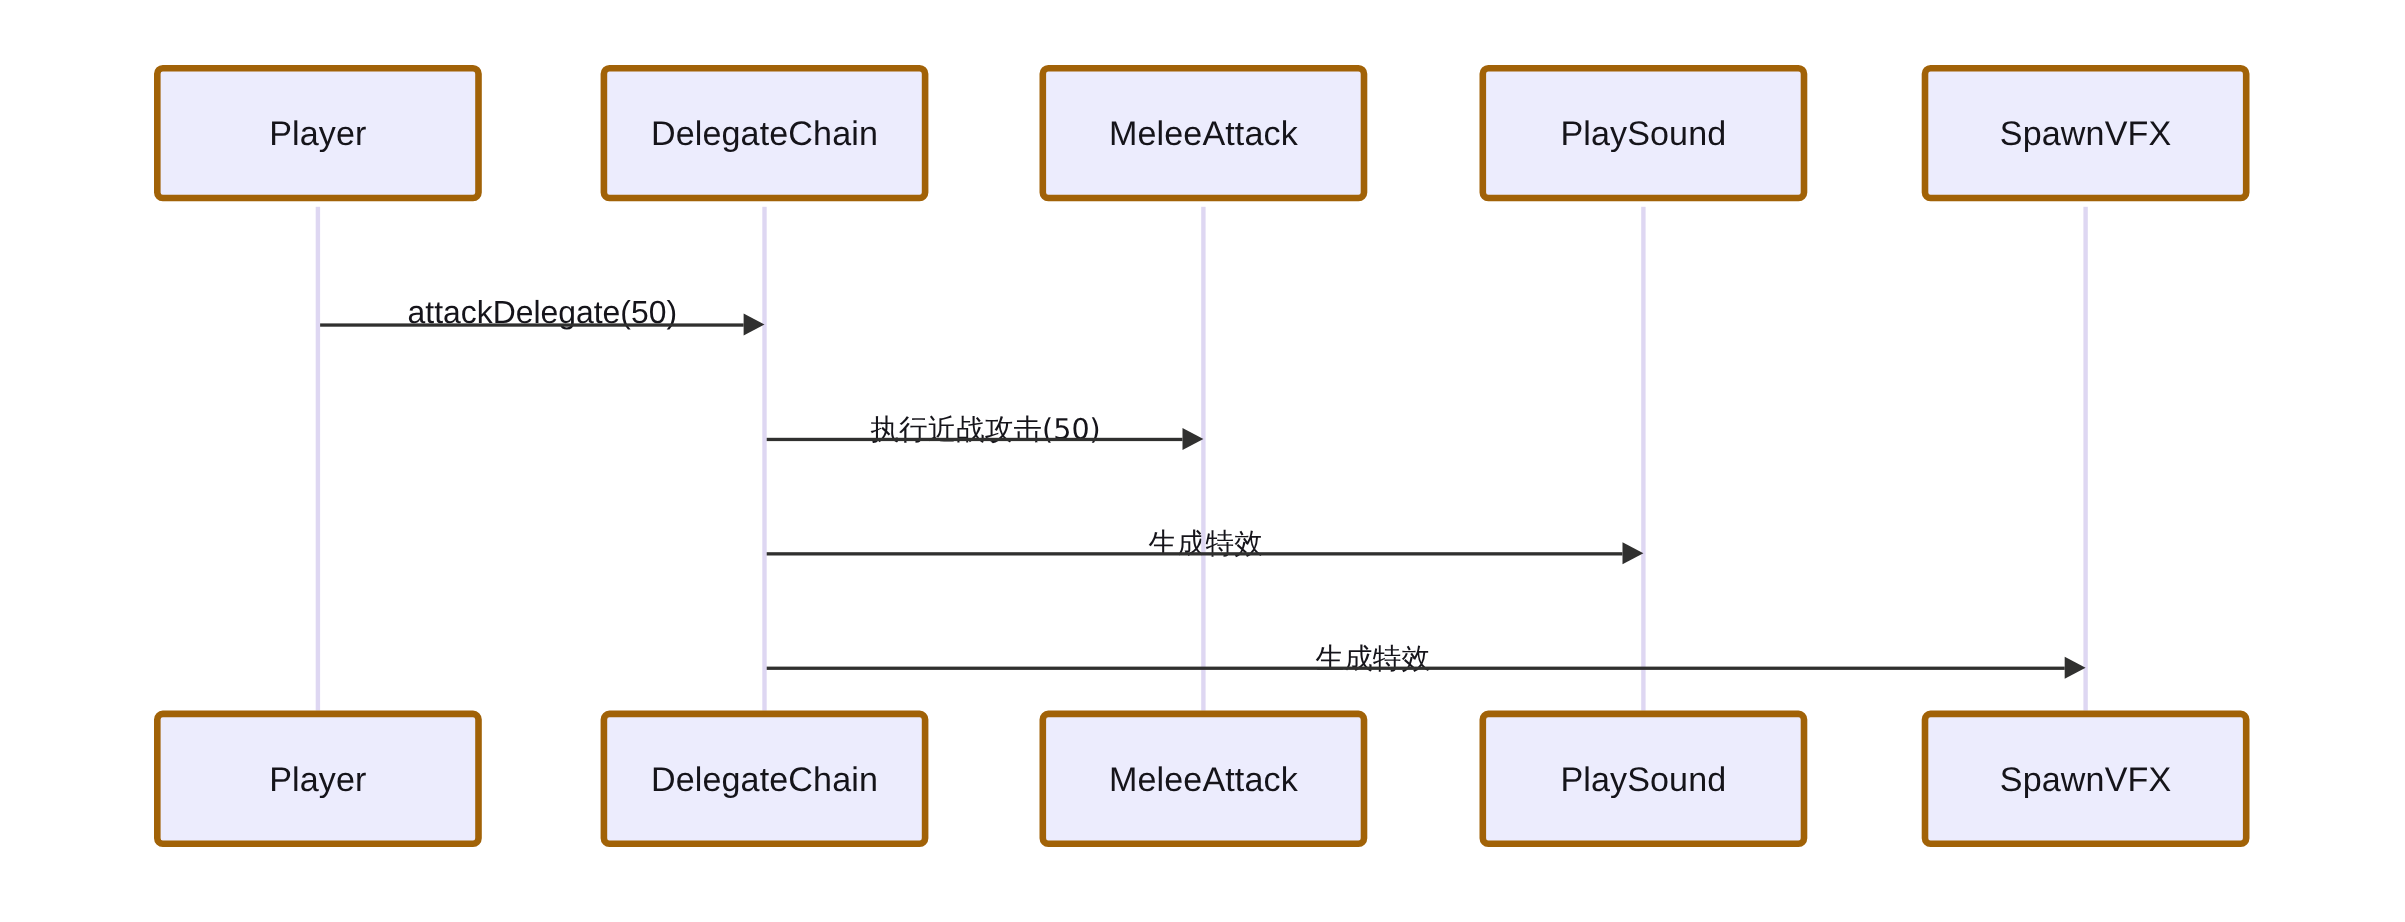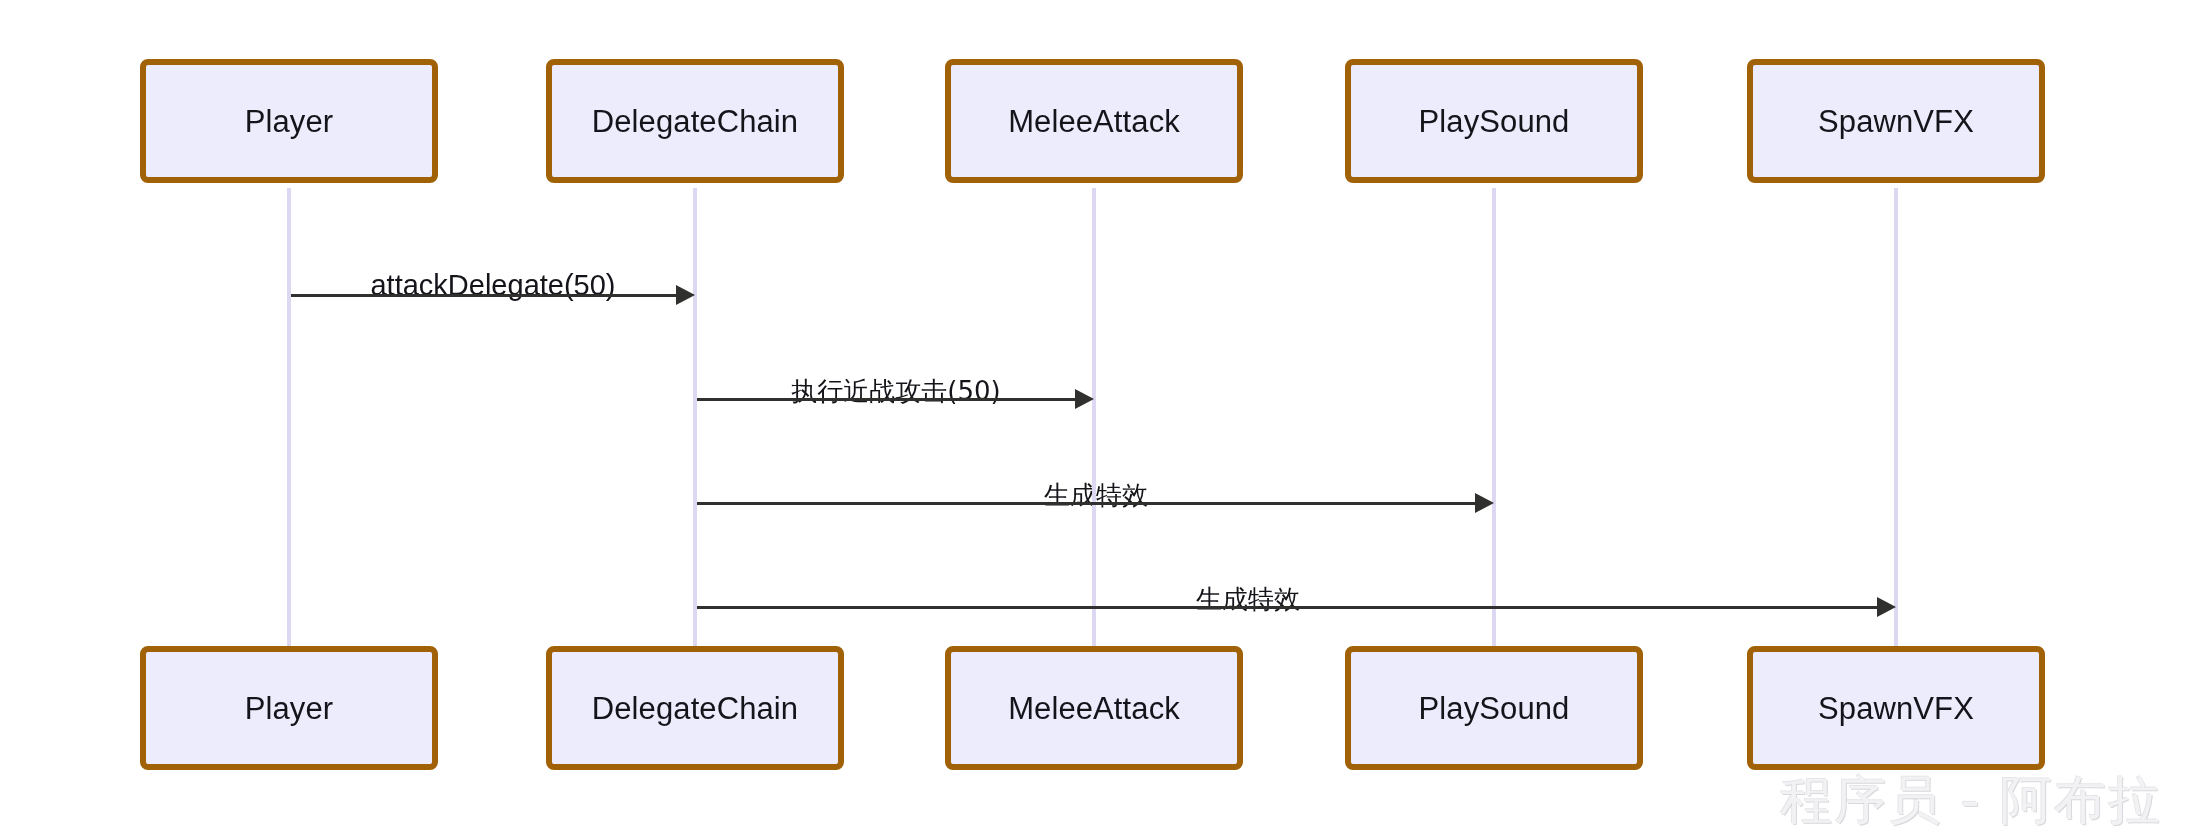--- a/index.html
+++ b/index.html
@@ -162,15 +162,14 @@
     <div class="msg-arrowhead" style="left:778px"></div>
   </div>
   <div class="msg-label cjk" style="left:1096px; top:496px">生成特效</div>
 
   <div class="msg" style="left:697px; top:606px; width:1199px">
     <div class="msg-line" style="width:1180px"></div>
     <div class="msg-arrowhead" style="left:1180px"></div>
   </div>
   <div class="msg-label cjk" style="left:1248px; top:600px">生成特效</div>
 
-  <div id="watermark">程序员 - 阿布拉</div>
 
 </div>
 
 </body></html>

